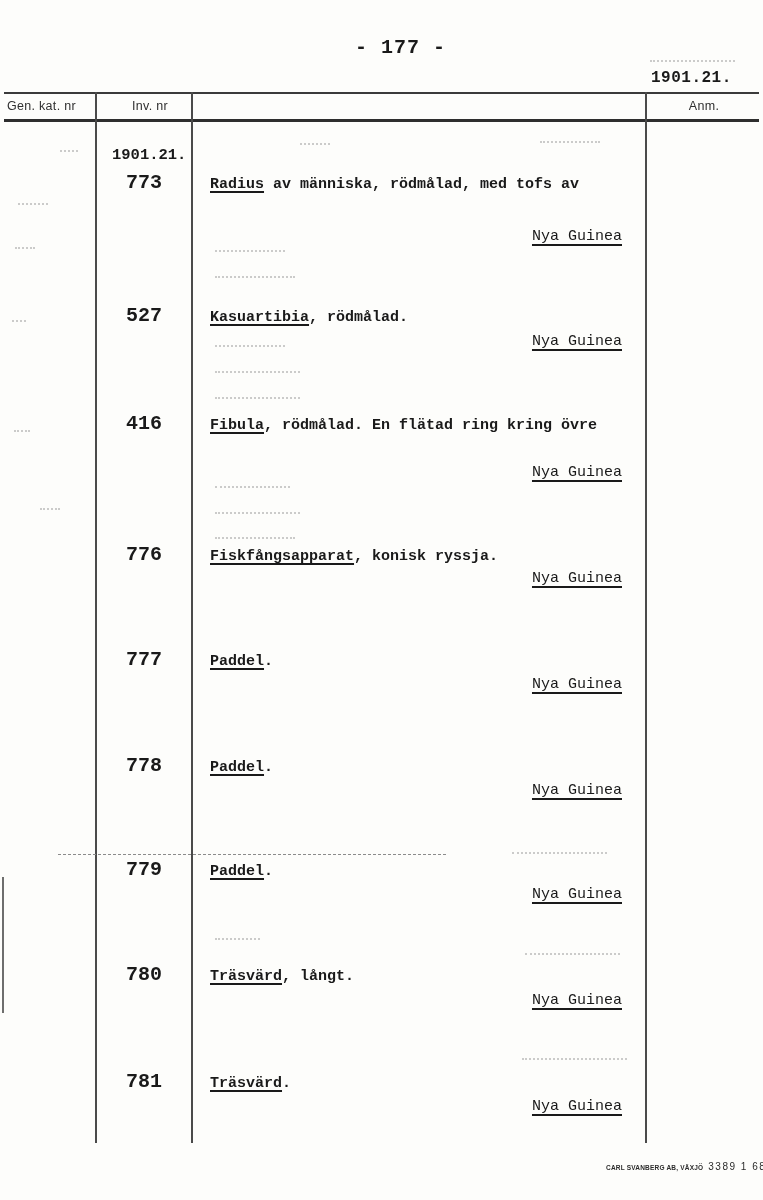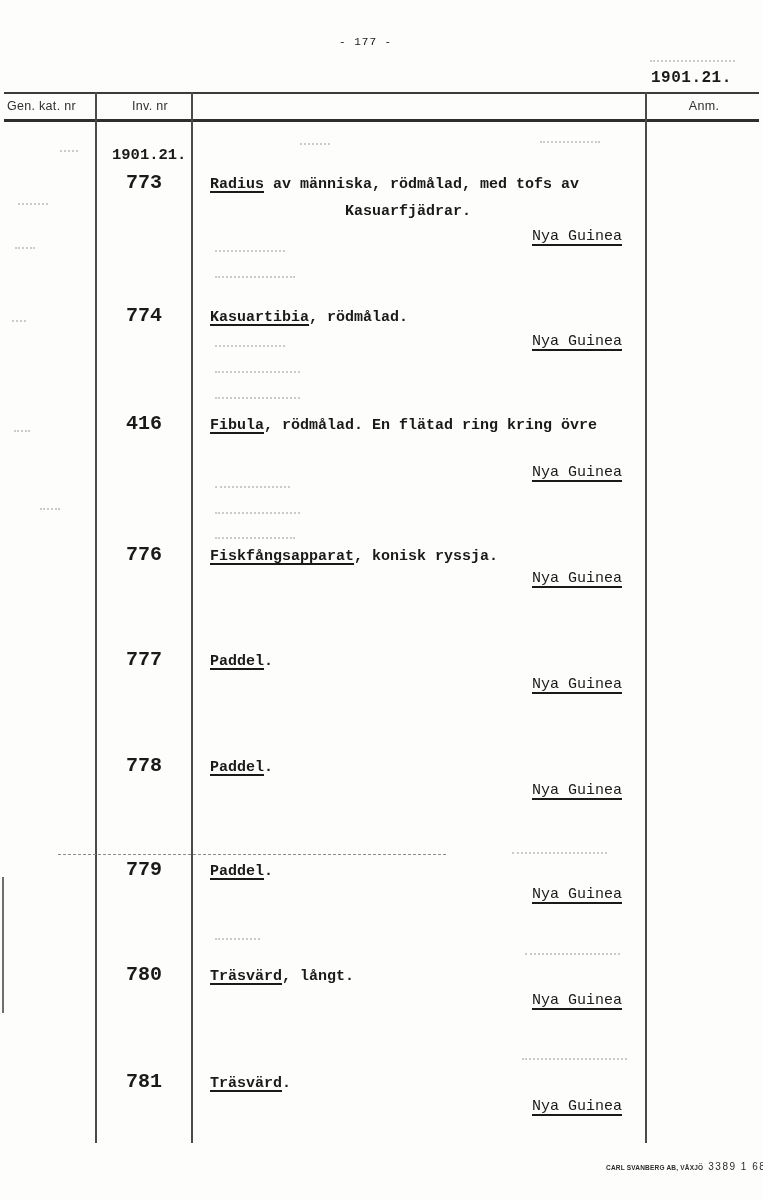--- a/index.html
+++ b/index.html
@@ -2,21 +2,21 @@
 <html><head>
 <meta charset="utf-8">
 <style>
   html,body { margin:0; padding:0; background:#e8e8e6; }
   .page {
     position:relative; width:763px; height:1200px; margin:0 auto;
     background:#fdfdfb; overflow:hidden;
     font-family:"Liberation Mono", monospace; color:#1a1a1a;
   }
   
-  .page-number { position:absolute; top:36px; left:339px; font-size:11px; font-weight:400; letter-spacing:1px; }
+  .page-number { position:absolute; top:36px; left:355px; font-size:20px; font-weight:700; letter-spacing:1px; }
   .top-right-number { position:absolute; top:69px; left:651px; font-size:16px; font-weight:700; letter-spacing:0.5px; }
   
   .hline { position:absolute; left:4px; right:4px; background:#3b3b3b; }
   .hline-top { top:92px; height:2px; }
   .hline-bottom { top:119px; height:3px; background:#2e2e2e; }
   .vline { position:absolute; top:92px; height:1051px; width:2px; background:#4a4a4a; }
   .v1 { left:95px; } .v2 { left:191px; } .v3 { left:645px; }
   
   .col-header {
     position:absolute; top:99px; font-family:"Liberation Sans", sans-serif;
@@ -67,26 +67,26 @@
 
   <div class="col-header gen">Gen. kat. nr</div>
   <div class="col-header inv">Inv. nr</div>
   <div class="col-header anm">Anm.</div>
 
   <div class="group-label">1901.21.</div>
 
   <div id="entries">
   <div class="entry" style="top: 171px;">
     <div class="inv-nr">773</div>
-    <div class="desc"><span class="term">Radius</span><span class="rest"> av människa, rödmålad, med tofs av</span><span class="line2">Kasuarfjädrar.</span></div>
+    <div class="desc"><span class="term">Radius</span><span class="rest"> av människa, rödmålad, med tofs av</span></div>
     <div class="origin" style="top: 57px;">Nya Guinea</div>
   </div>
 
   <div class="entry" style="top: 304px;">
-    <div class="inv-nr">774</div>
+    <div class="inv-nr">527</div>
     <div class="desc"><span class="term">Kasuartibia</span><span class="rest">, rödmålad.</span></div>
     <div class="origin" style="top: 29px;">Nya Guinea</div>
   </div>
 
   <div class="entry" style="top: 412px;">
     <div class="inv-nr">416</div>
     <div class="desc"><span class="term">Fibula</span><span class="rest">, rödmålad. En flätad ring kring övre</span></div>
     <div class="origin" style="top: 52px;">Nya Guinea</div>
   </div>
 

